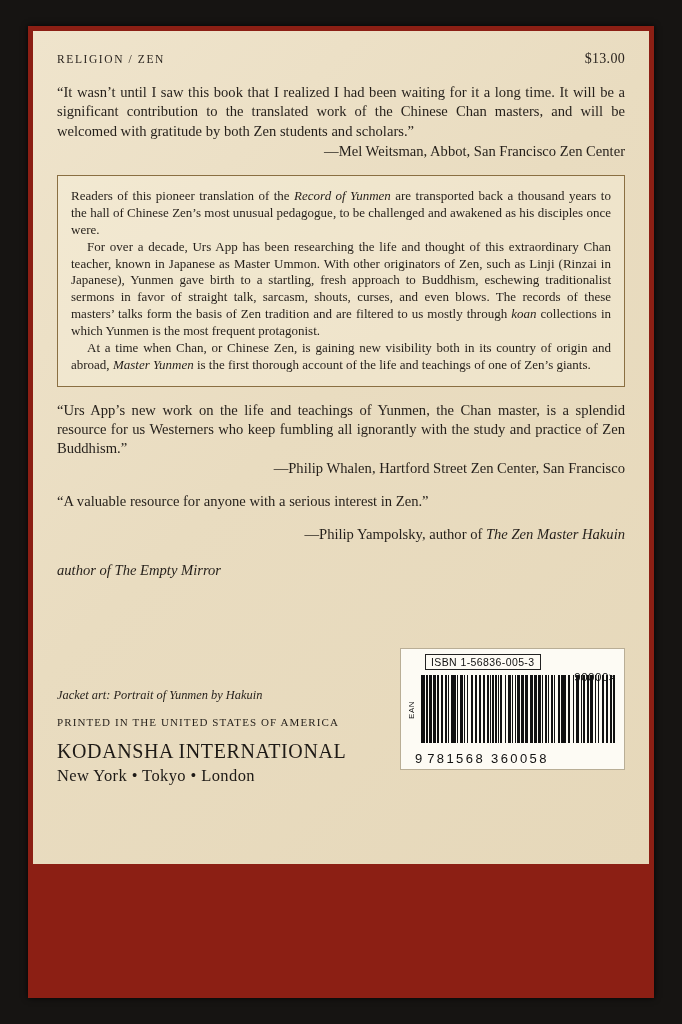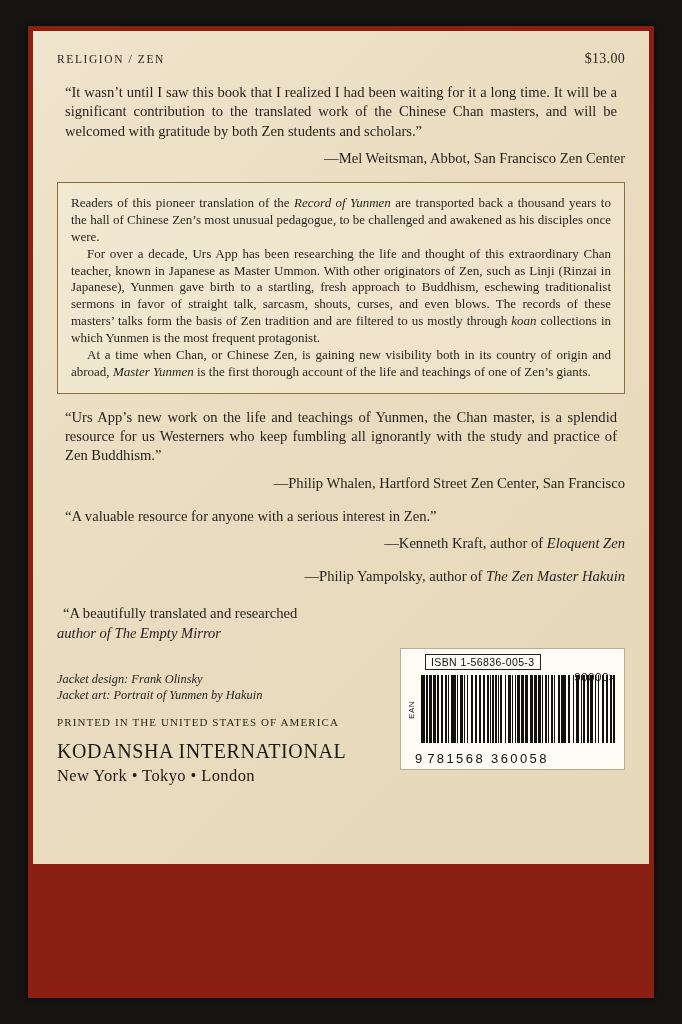--- a/index.html
+++ b/index.html
@@ -66,21 +66,21 @@
 
   
   .blurb {
     margin-top: 16px;
     font-size: 14.6px;
     line-height: 1.32;
     color: #241f1a;
     text-align: justify;
   }
   .blurb p {
-    margin: 8px;
+    margin: 0;
   }
   .attrib {
     text-align: right;
     margin-top: 1px;
     font-size: 14.6px;
     color: #241f1a;
   }
   .em { font-style: italic; }
 
   
@@ -246,35 +246,32 @@
         <p>At a time when Chan, or Chinese Zen, is gaining new visibility both in its country of origin and abroad, <i>Master Yunmen</i> is the first thorough account of the life and teachings of one of Zen’s giants.</p>
       </div>
 
       <div class="blurb quote-block">
         <p>“Urs App’s new work on the life and teachings of Yunmen, the Chan master, is a splendid resource for us Westerners who keep fumbling all ignorantly with the study and practice of Zen Buddhism.”</p>
         <div class="attrib">—Philip Whalen, Hartford Street Zen Center, San Francisco</div>
       </div>
 
       <div class="blurb quote-block">
         <p>“A valuable resource for anyone with a serious interest in Zen.”</p>
-        <div class="attrib">—Kenneth Kraft, author of <i>Eloquent Zen</i></div>
       </div>
 
       <div class="blurb quote-block">
         <div class="attrib">—Philip Yampolsky, author of <i>The Zen Master Hakuin</i></div>
       </div>
 
       <div class="quote-indent">
-        <span class="l">“A beautifully translated and researched</span>
         <span class="r2 em">author of <i>The Empty Mirror</i></span>
       </div>
 
       <div class="bottom-left">
         <div class="credits">
-          <div>Jacket design: Frank Olinsky</div>
           <div>Jacket art: Portrait of Yunmen by Hakuin</div>
         </div>
         <div class="printed">PRINTED IN THE UNITED STATES OF AMERICA</div>
         <div class="publisher">KODANSHA INTERNATIONAL</div>
         <div class="cities">New York  •  Tokyo  •  London</div>
       </div>
 
       <div class="barcode-box">
         <div class="isbn-row">
           <div class="isbn-line">ISBN 1-56836-005-3</div>

